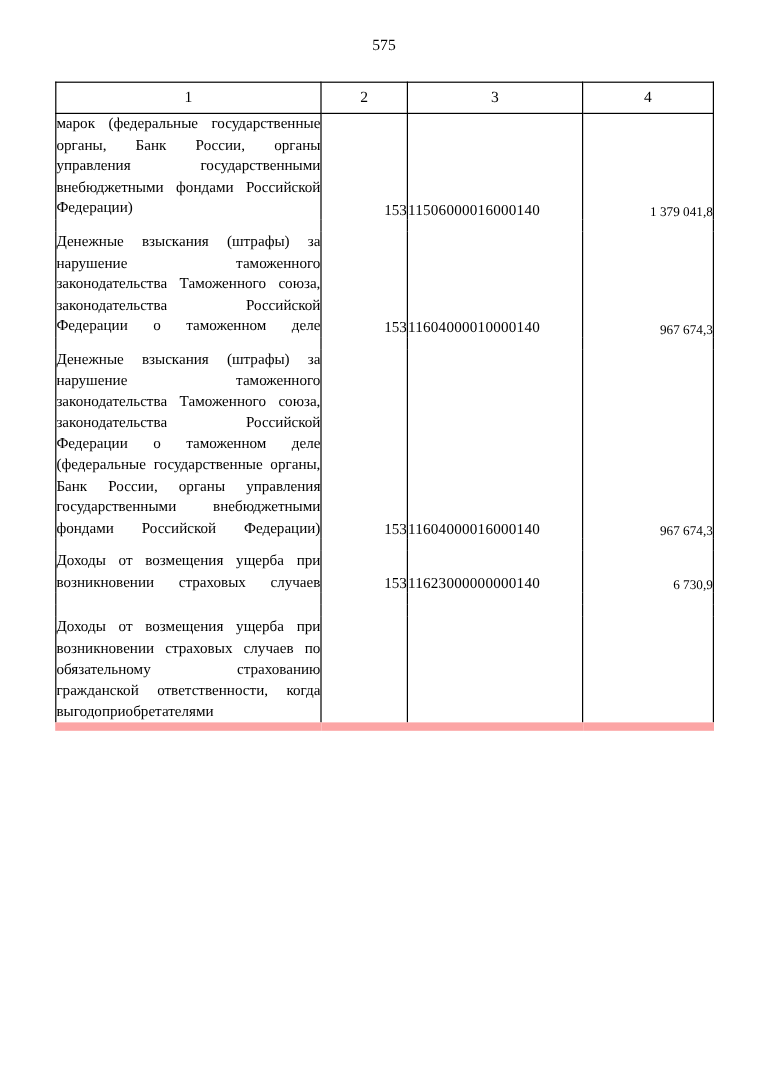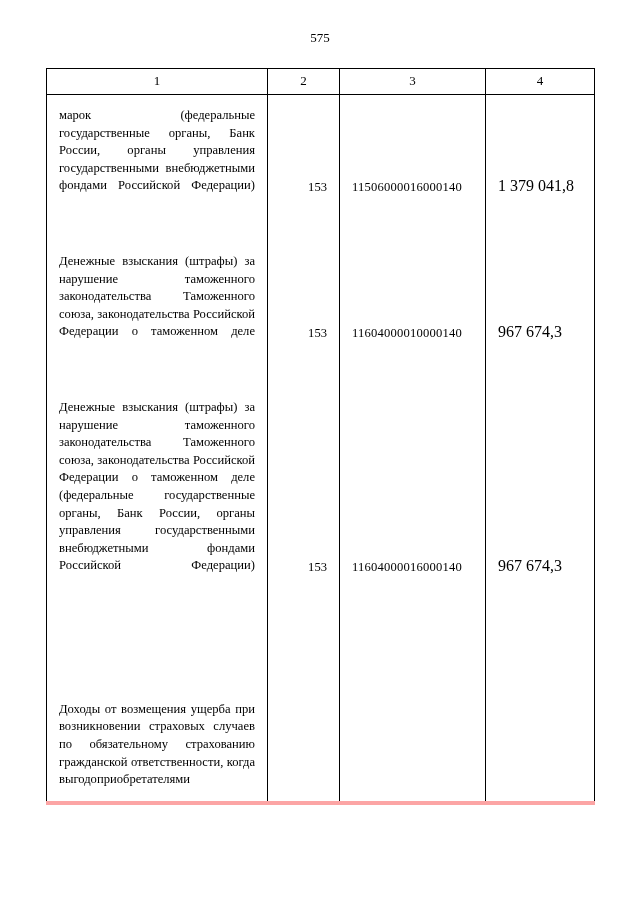--- a/index.html
+++ b/index.html
@@ -35,42 +35,42 @@
     width: 548px;
   }
   table.doc-table {
     border-collapse: collapse;
     width: 548px;
     table-layout: fixed;
   }
   table.doc-table td {
     border: 1px solid #000000;
     vertical-align: bottom;
-    padding: 12px;
+    padding: 0;
   }
   
   col.c1 { width: 221px; }
   col.c2 { width: 72px; }
   col.c3 { width: 146px; }
   col.c4 { width: 109px; }
 
   tr.head td {
     text-align: center;
     font-size: 13px;
     height: 22px;
     vertical-align: middle;
     padding: 1px 0 2px 0;
   }
   
   tr.body td {
     border-top: none;
     border-bottom: none;
   }
   tr.body.last td {
-    border-bottom: 4px solid #fca5a5;
+    border-bottom: 7px solid #fca5a5;
   }
   td.cell-name {
     padding: 6px 8px 4px 8px;
     font-size: 12.6px;
     line-height: 17.6px;
     text-align: justify;
     text-align-last: justify;
     hyphens: none;
   }
   td.cell-code {
@@ -78,22 +78,22 @@
     font-size: 12.6px;
     padding: 0 0 4px 0;
   }
   td.cell-kbk {
     text-align: left;
     font-size: 12.6px;
     padding: 0 0 4px 0;
     letter-spacing: 0.2px;
   }
   td.cell-sum {
-    text-align: left;
-    font-size: 16px;
+    text-align: right;
+    font-size: 11px;
     padding: 0 12px 4px 0;
     white-space: nowrap;
     font-family: Liberation Serif, serif;
   }
   .spacer-row td {
     height: 10px;
     border-top: none;
     border-bottom: none;
     padding: 0;
   }
@@ -153,20 +153,26 @@
           <td class="cell-kbk">11604000016000140</td>
           <td class="cell-sum">967 674,3</td>
         </tr>
         <tr class="body spacer-row">
             <td></td>
             <td></td>
             <td></td>
             <td></td>
           </tr>
 
+        <tr class="body">
+          <td class="cell-name">Доходы от возмещения ущерба при возникновении страховых случаев</td>
+          <td class="cell-code">153</td>
+          <td class="cell-kbk">11623000000000140</td>
+          <td class="cell-sum">6 730,9</td>
+        </tr>
         <tr class="body spacer-row">
             <td></td>
             <td></td>
             <td></td>
             <td></td>
           </tr>
 
         <tr class="body spacer-row">
             <td></td>
             <td></td>

